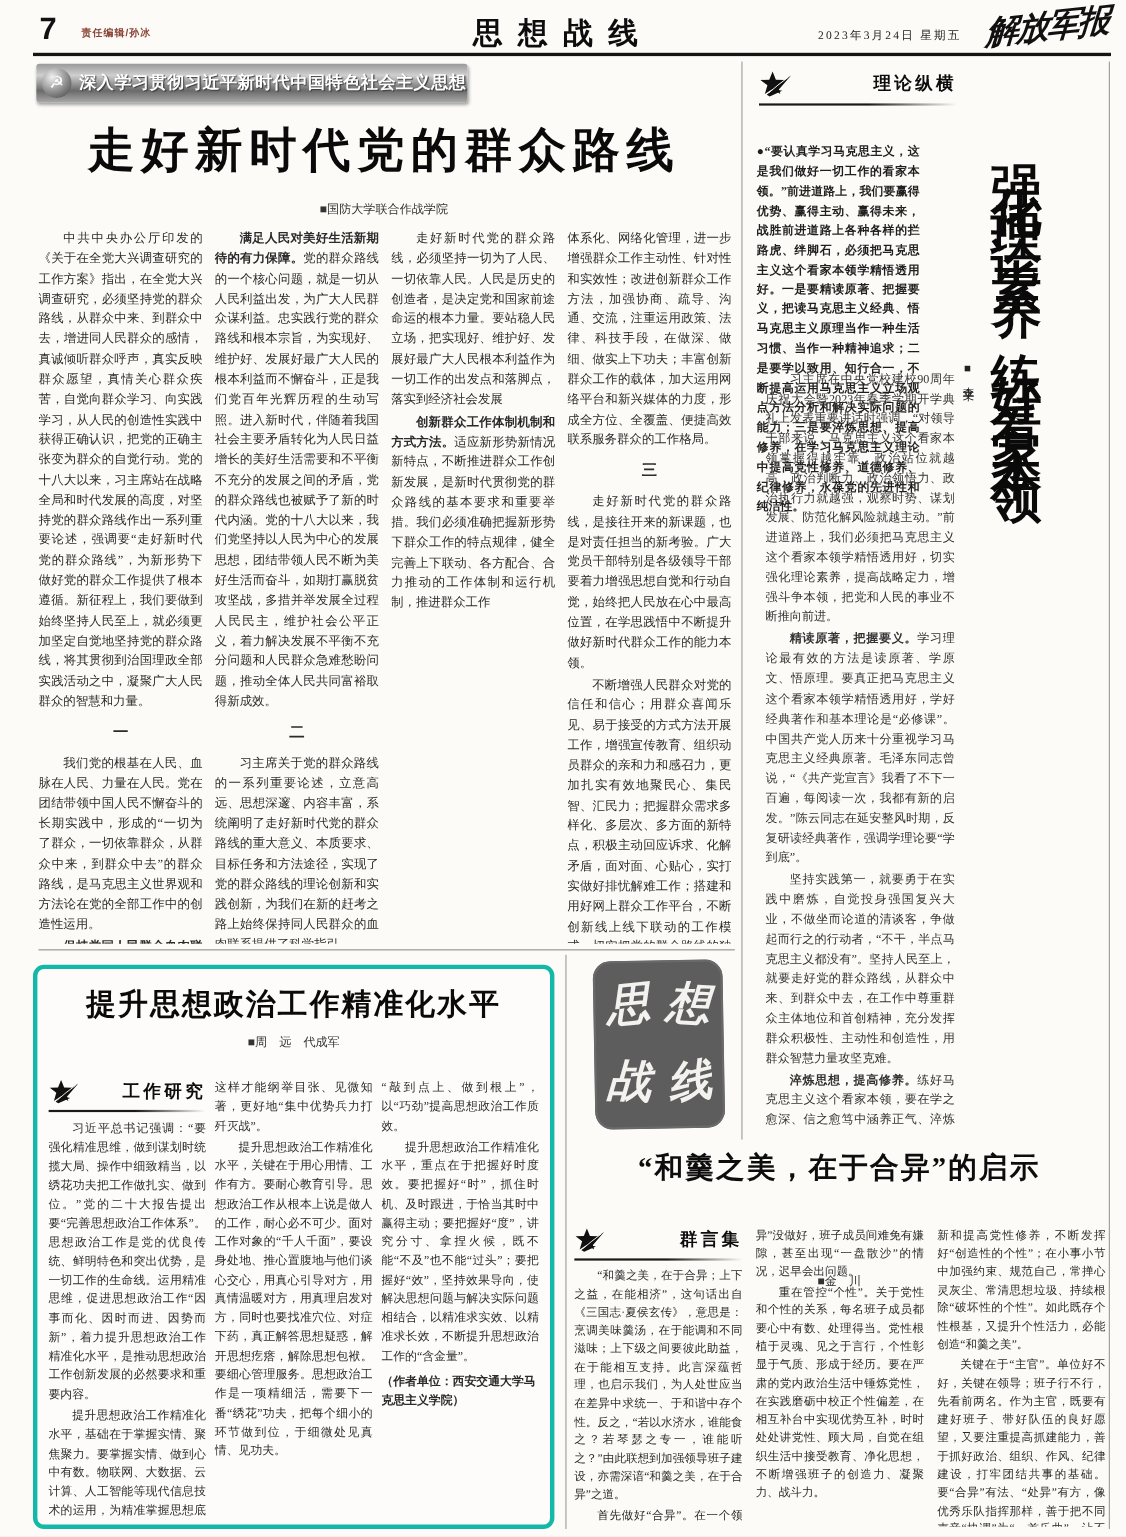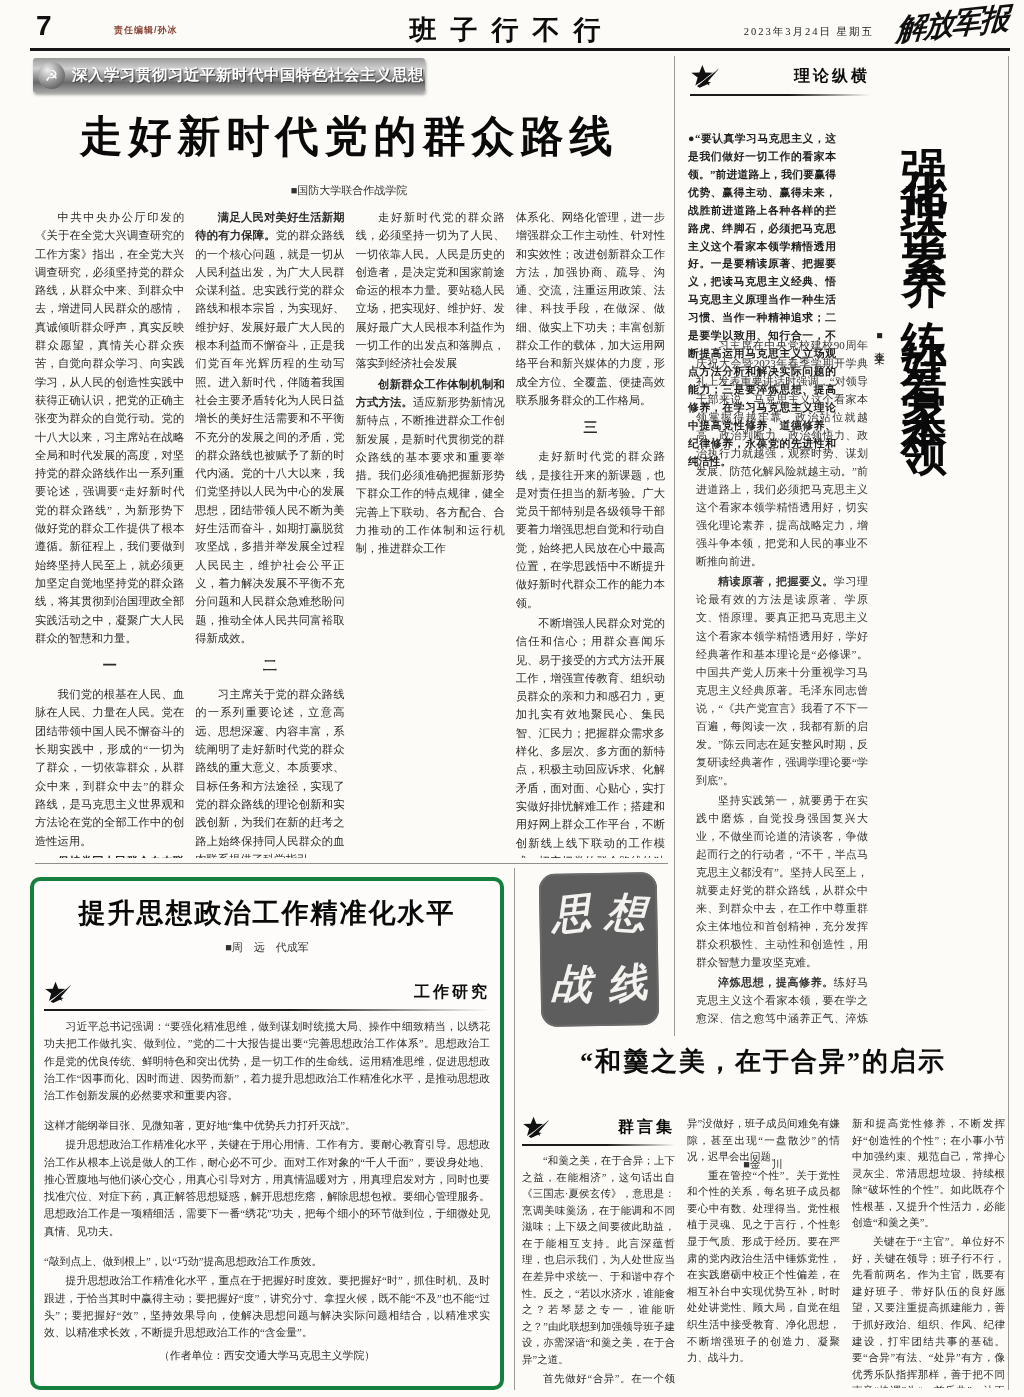--- a/index.html
+++ b/index.html
@@ -1,20 +1,20 @@
 <!DOCTYPE html>
 <html><head>
 <meta charset="utf-8">
 <style>
   html,body{margin:0;padding:0;background:#e9e8e5;}
   .page{position:relative;width:1024px;height:1397px;background:#fcfbf8;overflow:hidden;
         font-family:"Liberation Serif","DejaVu Serif",serif;color:#262626;}
   
   .pagenum{position:absolute;left:36px;top:10px;font:bold 28px "Liberation Sans","DejaVu Sans",sans-serif;color:#111;}
-  .editor{position:absolute;left:74px;top:24px;font:bold 9px "Liberation Sans",sans-serif;color:#8a4334;letter-spacing:1px;margin-left:40px;}
+  .editor{position:absolute;left:74px;top:24px;font:bold 9px "Liberation Sans",sans-serif;color:#8a4334;letter-spacing:1px;}
   .hdr-title{position:absolute;left:0;width:1024px;top:12px;text-align:center;
              font:bold 27px "Liberation Sans","DejaVu Sans",sans-serif;letter-spacing:14px;color:#0d0d0d;}
   .hdr-date{position:absolute;right:150px;top:25px;font-size:10.5px;letter-spacing:2px;color:#222;}
   .masthead{position:absolute;right:16px;top:4px;font:bold italic 30px "DejaVu Serif",serif;
             transform:rotate(-6deg) skewX(-10deg);color:#111;letter-spacing:-2px;}
   .rule-top{position:absolute;left:30px;top:48px;width:980px;height:2.5px;background:#151515;}
   
   .banner{position:absolute;left:33px;top:58px;width:392px;height:35px;border-radius:3px;
           background:linear-gradient(180deg,#9a9a9a 0%,#cfcfcf 30%,#6a6a6a 70%,#a8a8a8 100%);
           display:flex;align-items:center;box-shadow:1px 2px 3px rgba(0,0,0,.35);}
@@ -25,21 +25,21 @@
                text-shadow:1px 1px 1px #3a3a3a;letter-spacing:.5px;white-space:nowrap;}
   
   .main-headline{position:absolute;left:35px;top:108px;width:628px;text-align:center;
                  font:bold 43px "Liberation Sans","DejaVu Sans",sans-serif;letter-spacing:6px;color:#0a0a0a;}
   .main-byline{position:absolute;left:35px;top:183px;width:628px;text-align:center;font-size:11px;color:#333;}
   .main-cols{position:absolute;left:35px;top:208px;width:630px;height:650px;display:flex;gap:11px;}
   .col{flex:1;overflow:hidden;font-size:11.3px;line-height:1.62;text-align:justify;color:#2b2b2b;}
   .p{text-indent:2em;margin:0 0 2px 0;}
   .lead{font-weight:bold;}
   .sec-mark{text-align:center;font:bold 14px "Liberation Sans",sans-serif;margin:10px 0;text-indent:0;}
-  .sign{text-align:center;font-weight:normal;text-indent:0;margin-top:6px;}
+  .sign{text-align:left;font-weight:bold;text-indent:0;margin-top:6px;}
   .rule-mainbottom{position:absolute;left:35px;top:863px;width:633px;height:1px;background:#8f8f8f;}
   
   .vrule{position:absolute;width:1px;background:#9a9a9a;}
   .vr-mid{left:514px;top:868px;height:522px;}
   .vr-theory{left:674px;top:56px;height:980px;}
   .vr-right{left:1008px;top:56px;height:1334px;}
   
   .sec-label{display:flex;align-items:center;gap:6px;font:bold 16px "Liberation Sans","DejaVu Sans",sans-serif;color:#0d0d0d;justify-content:space-between;}
   .sec-label .ls{letter-spacing:3px;}
   .label-line{height:2px;background:linear-gradient(90deg,#1a1a1a 0%,#1a1a1a 55%,rgba(0,0,0,0) 100%);margin-top:5px;}
@@ -50,25 +50,25 @@
                 line-height:1.66;text-align:justify;color:#1f1f1f;}
   .v-headline{position:absolute;left:894px;top:112px;height:910px;writing-mode:vertical-rl;text-orientation:upright;
               font:bold 46px "Liberation Sans","DejaVu Sans",sans-serif;letter-spacing:22px;color:#0a0a0a;}
   .vh-gap{display:inline-block;width:1px;height:40px;}
   .v-byline{position:absolute;left:872px;top:330px;writing-mode:vertical-rl;text-orientation:upright;
             font-size:10.5px;color:#222;letter-spacing:2px;}
   .theory-body{position:absolute;left:696px;top:336px;width:172px;height:692px;overflow:hidden;
                font-size:11px;line-height:1.64;text-align:justify;color:#333;}
   
   .redbox{position:absolute;left:30px;top:877px;width:474px;height:513px;box-sizing:border-box;
-          border:4px solid #15803d;border-radius:10px;background:#fdfcfa;}
+          border:4px solid #14b8a6;border-radius:10px;background:#fdfcfa;}
   .work-headline{margin-top:14px;text-align:center;font:bold 27px "Liberation Sans","DejaVu Sans",sans-serif;
                  letter-spacing:2px;color:#0a0a0a;}
   .work-byline{text-align:center;font-size:11px;margin-top:9px;color:#333;}
-  .work-cols{position:absolute;left:10px;top:100px;width:446px;height:400px;display:flex;gap:8px;flex-direction:column;}
+  .work-cols{position:absolute;left:10px;top:100px;width:446px;height:400px;display:flex;gap:8px;}
   .wcol{flex:1;overflow:hidden;font-size:10.8px;line-height:1.6;text-align:justify;color:#2b2b2b;}
   .label-block{margin-bottom:7px;}
   
   .seal{position:absolute;left:540px;top:873px;width:118px;height:153px;background:#5d5d5d;border-radius:16px;
         display:flex;flex-wrap:wrap;align-items:center;justify-content:center;padding:4px;box-sizing:border-box;
         box-shadow:0 0 0 2px #6a6a6a inset;transform:rotate(-1deg);}
   .seal span{width:50%;text-align:center;color:#f4f2ee;font:bold italic 40px "DejaVu Serif",serif;line-height:1.45;}
   .seal span:nth-child(1){transform:rotate(-5deg);}
   .seal span:nth-child(2){transform:rotate(4deg);}
   .seal span:nth-child(3){transform:rotate(3deg) translateY(-3px);}
@@ -80,21 +80,21 @@
   .group-cols{position:absolute;left:522px;top:1116px;width:483px;height:272px;display:flex;gap:12px;}
   .gcol{flex:1;overflow:hidden;font-size:10.5px;line-height:1.58;text-align:justify;color:#2b2b2b;}
 </style>
 </head>
 <body>
 
 <div class="page">
 
   <div class="pagenum">7</div>
   <div class="editor">责任编辑/孙冰</div>
-  <div class="hdr-title">班子行不行</div>
+  <div class="hdr-title">思想战线</div>
   <div class="hdr-date">2023年3月24日 星期五</div>
   <div class="masthead">解放军报</div>
   <div class="rule-top"></div>
 
   <div class="banner">
     <span class="emblem">☭</span>
     <span class="banner-text">深入学习贯彻习近平新时代中国特色社会主义思想</span>
   </div>
 
   <div class="main-headline">走好新时代党的群众路线</div>

